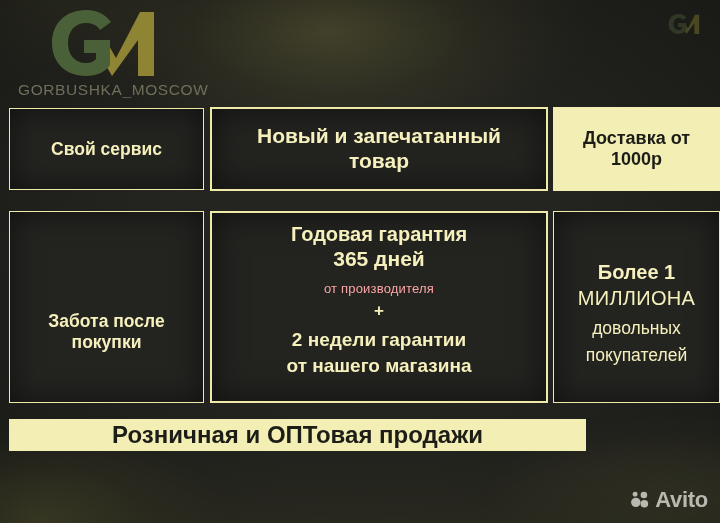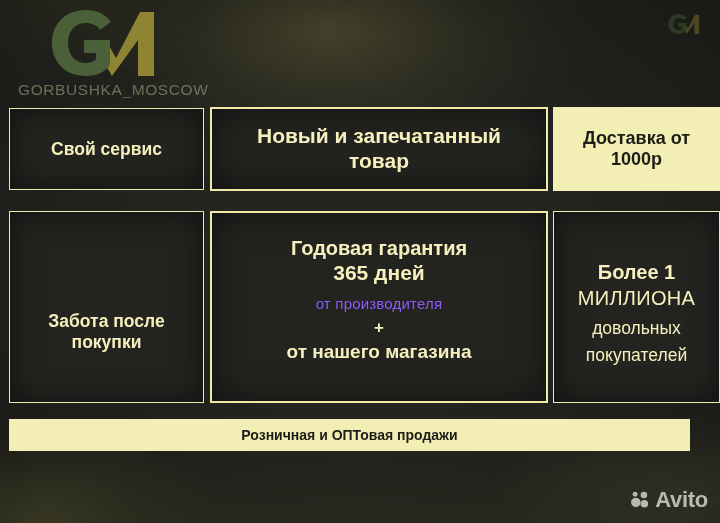--- a/index.html
+++ b/index.html
@@ -78,38 +78,38 @@
   #box-delivery{left:553px;top:107px;width:167px;height:84px;font-size:18px;font-weight:700;padding:0 19px;}
 
   #box-care{left:9px;top:211px;width:195px;height:192px;font-size:17.5px;font-weight:700;
             align-items:center;padding-top:50px;box-sizing:border-box;}
   #box-warranty{left:210px;top:211px;width:338px;height:192px;padding:6px 10px 20px;flex-direction:column;}
   #box-buyers{left:553px;top:211px;width:167px;height:192px;padding:24px 6px 26px;flex-direction:column;}
 
   
   .w-l1{font-size:20px;font-weight:700;color:#f6f0bd;}
   .w-l2{font-size:21px;font-weight:700;color:#f6f0bd;margin-top:1px;}
-  .w-l3{font-size:15px;font-weight:400;color:#8b5cf6;margin-top:9px;letter-spacing:.2px;}
+  .w-l3{font-size:13px;font-weight:400;color:#fca5a5;margin-top:9px;letter-spacing:.2px;}
   .w-plus{font-size:17px;font-weight:700;color:#f6f0bd;margin-top:5px;}
   .w-l4{font-size:19px;font-weight:700;color:#f6f0bd;margin-top:8px;}
   .w-l5{font-size:19px;font-weight:700;color:#f6f0bd;margin-top:3px;}
 
   
   .by-1{font-size:20px;font-weight:700;color:#f6f0bd;margin-top:14px;}
   .by-2{font-size:20px;font-weight:400;color:#f6f0bd;margin-top:3px;letter-spacing:.3px;}
   .by-3{font-size:17.5px;font-weight:400;color:#f6f0bd;margin-top:7px;text-align:right;}
   .by-4{font-size:17.5px;font-weight:400;color:#f6f0bd;margin-top:6px;}
 
   
   #banner{
-    position:absolute;left:9px;top:419px;width:681px;height:32px;
+    position:absolute;left:9px;top:419px;width:577px;height:32px;
     box-sizing:border-box;
     background:#f2eeb4;
     display:flex;align-items:center;justify-content:center;
-    color:#1d1d18;font-size:14px;font-weight:700;
+    color:#1d1d18;font-size:24px;font-weight:700;
   }
 
   
   #avito{
     position:absolute;right:12px;bottom:12px;
     display:flex;align-items:center;gap:5px;opacity:.82;
   }
   #avito .a-dots{width:20px;height:20px;}
   #avito .a-word{
     font-size:22px;font-weight:700;color:#d8d8d2;letter-spacing:-0.3px;
@@ -168,20 +168,21 @@
       <span style="display: block;">Забота после</span>
       <span style="display: block;">покупки</span>
     </span>
   </div>
 
   <div id="box-warranty" class="box dark2">
     <div class="w-l1">Годовая гарантия</div>
     <div class="w-l2">365 дней</div>
     <div class="w-l3">от производителя</div>
     <div class="w-plus">+</div>
+    <div class="w-l4">2 недели гарантии</div>
     <div class="w-l5">от нашего магазина</div>
   </div>
 
   <div id="box-buyers" class="box dark">
     <div class="by-1">Более 1</div>
     <div class="by-2">МИЛЛИОНА</div>
     <div class="by-3">довольных</div>
     <div class="by-4">покупателей</div>
   </div>
 

